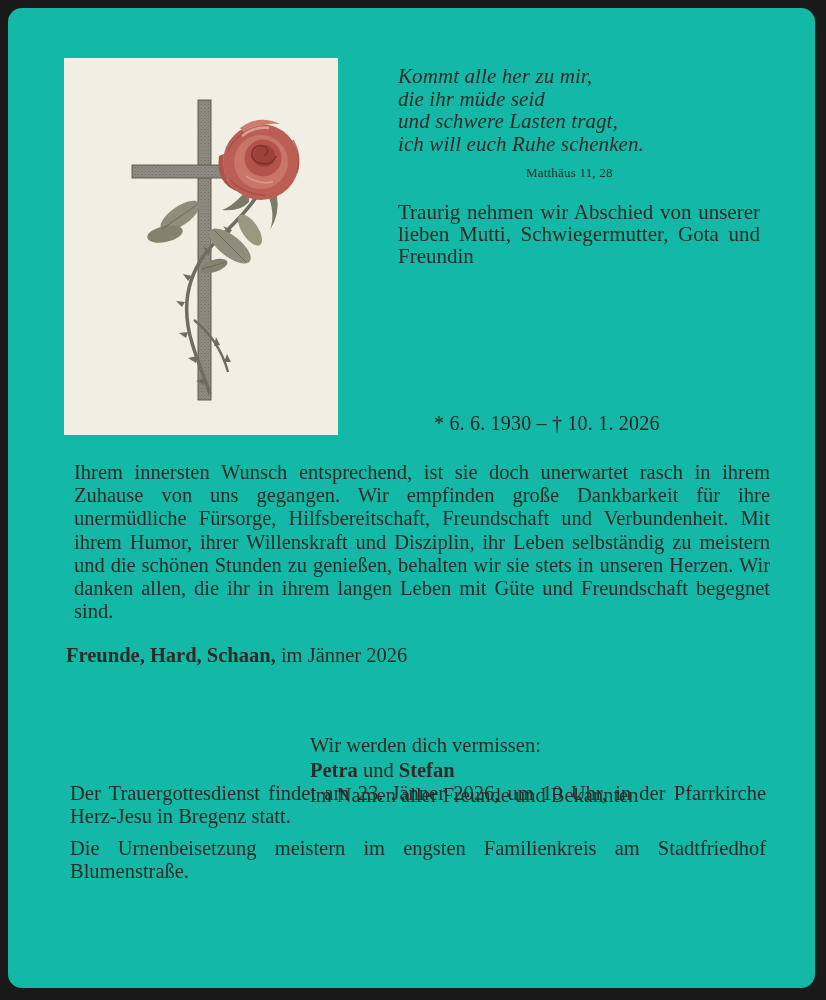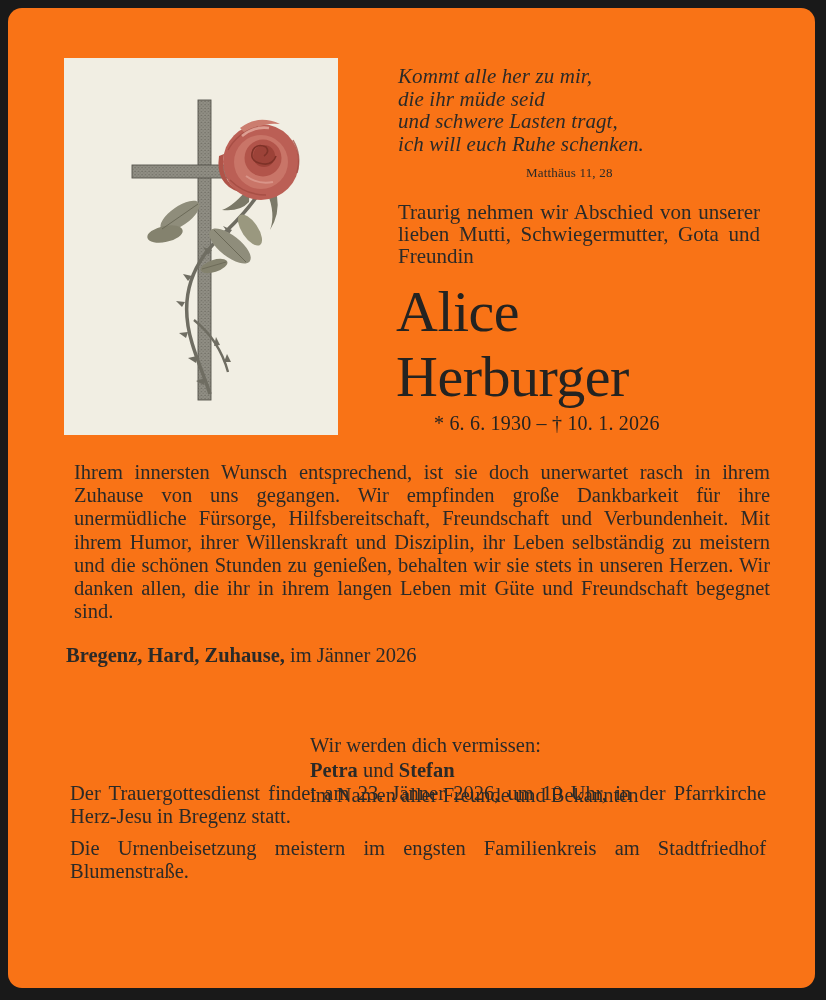--- a/index.html
+++ b/index.html
@@ -5,21 +5,21 @@
   html,body{margin:0;padding:0;}
   body{
     width:826px;height:1000px;position:relative;
     background:#191919;
     font-family:"Liberation Serif","DejaVu Serif",serif;
     color:#2b2a28;
     -webkit-font-smoothing:antialiased;
   }
   .card{
     position:absolute;left:8px;top:8px;width:807px;height:980px;
-    background:#f97316;border-radius:14px;overflow:hidden;
+    background:#14b8a6;border-radius:14px;overflow:hidden;
   }
   .abs{position:absolute;}
   .preline{white-space:pre-line;}
   .memorial-image{left:56px;top:50px;width:274px;height:377px;}
   .quote{
     left:390px;top:57px;width:370px;
     font-style:italic;font-size:21px;line-height:22.5px;
     letter-spacing:0.1px;
   }
   .quote-attr{left:518px;top:157px;font-size:13px;letter-spacing:0.2px;}
@@ -119,30 +119,26 @@
   </svg>
 
   <div class="abs quote preline">Kommt alle her zu mir,
 die ihr müde seid
 und schwere Lasten tragt,
 ich will euch Ruhe schenken.</div>
   <div class="abs quote-attr">Matthäus 11, 28</div>
 
   <div class="abs intro">Traurig nehmen wir Abschied von unserer lieben Mutti, Schwiegermutter, Gota und Freundin</div>
 
-  <div class="abs name">
-    <div>Alice</div>
-    <div>Herburger</div>
-  </div>
 
   <div class="abs dates">* 6. 6. 1930 – † 10. 1. 2026</div>
 
   <div class="abs obituary">Ihrem innersten Wunsch entsprechend, ist sie doch unerwartet rasch in ihrem Zuhause von uns gegangen. Wir empfinden große Dankbarkeit für ihre unermüdliche Fürsorge, Hilfsbereitschaft, Freundschaft und Verbundenheit. Mit ihrem Humor, ihrer Willenskraft und Disziplin, ihr Leben selbständig zu meistern und die schönen Stunden zu genießen, behalten wir sie stets in unseren Herzen. Wir danken allen, die ihr in ihrem langen Leben mit Güte und Freundschaft begegnet sind.</div>
 
-  <div class="abs place-date"><span class="bold">Bregenz, Hard, Zuhause,</span><span> im Jänner 2026</span></div>
+  <div class="abs place-date"><span class="bold">Freunde, Hard, Schaan,</span><span> im Jänner 2026</span></div>
 
   <div class="abs farewell">
     <div>Wir werden dich vermissen:</div>
     <div><span class="bold">Petra</span><span> und </span><span class="bold">Stefan</span></div>
     <div>im Namen aller Freunde und Bekannten</div>
   </div>
 
   <div class="abs service svc1">Der Trauergottesdienst findet am 23. Jänner 2026, um 10 Uhr, in der Pfarrkirche Herz-Jesu in Bregenz statt.</div>
   <div class="abs service svc2">Die Urnenbeisetzung meistern im engsten Familienkreis am Stadtfriedhof Blumenstraße.</div>
 

